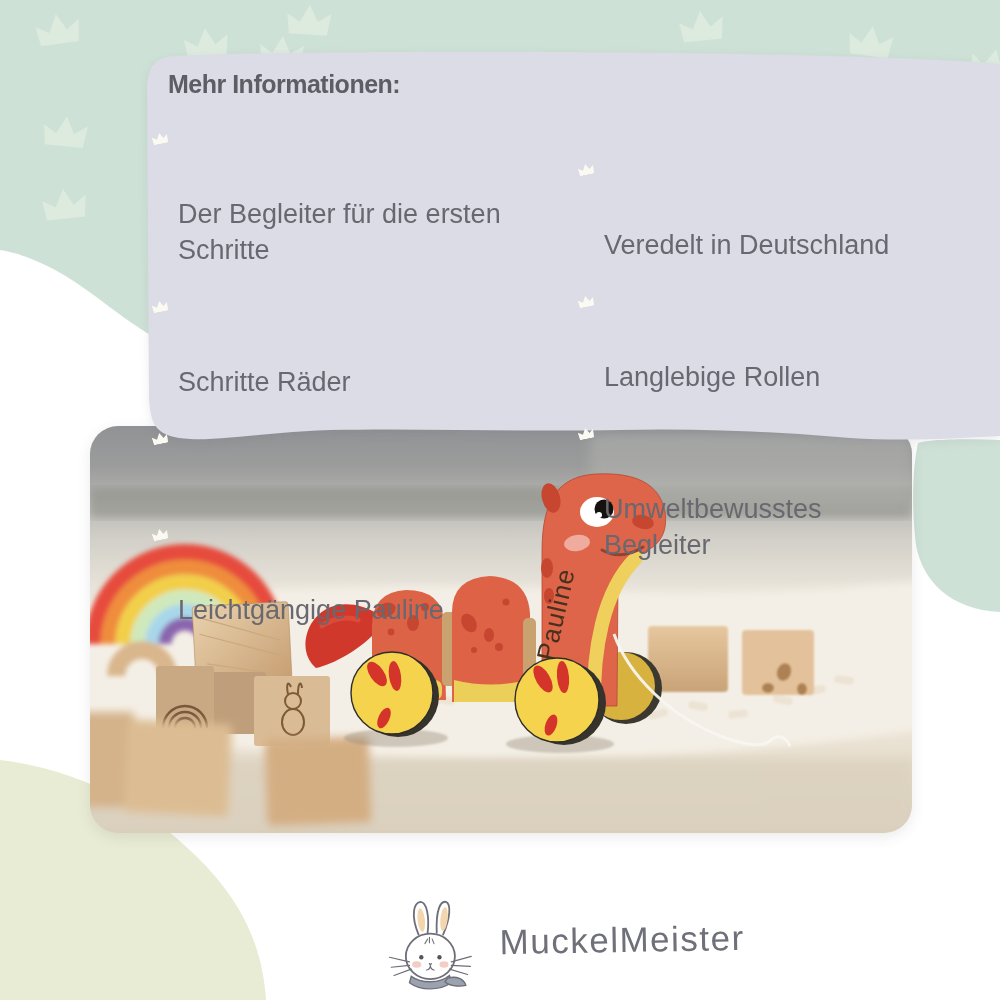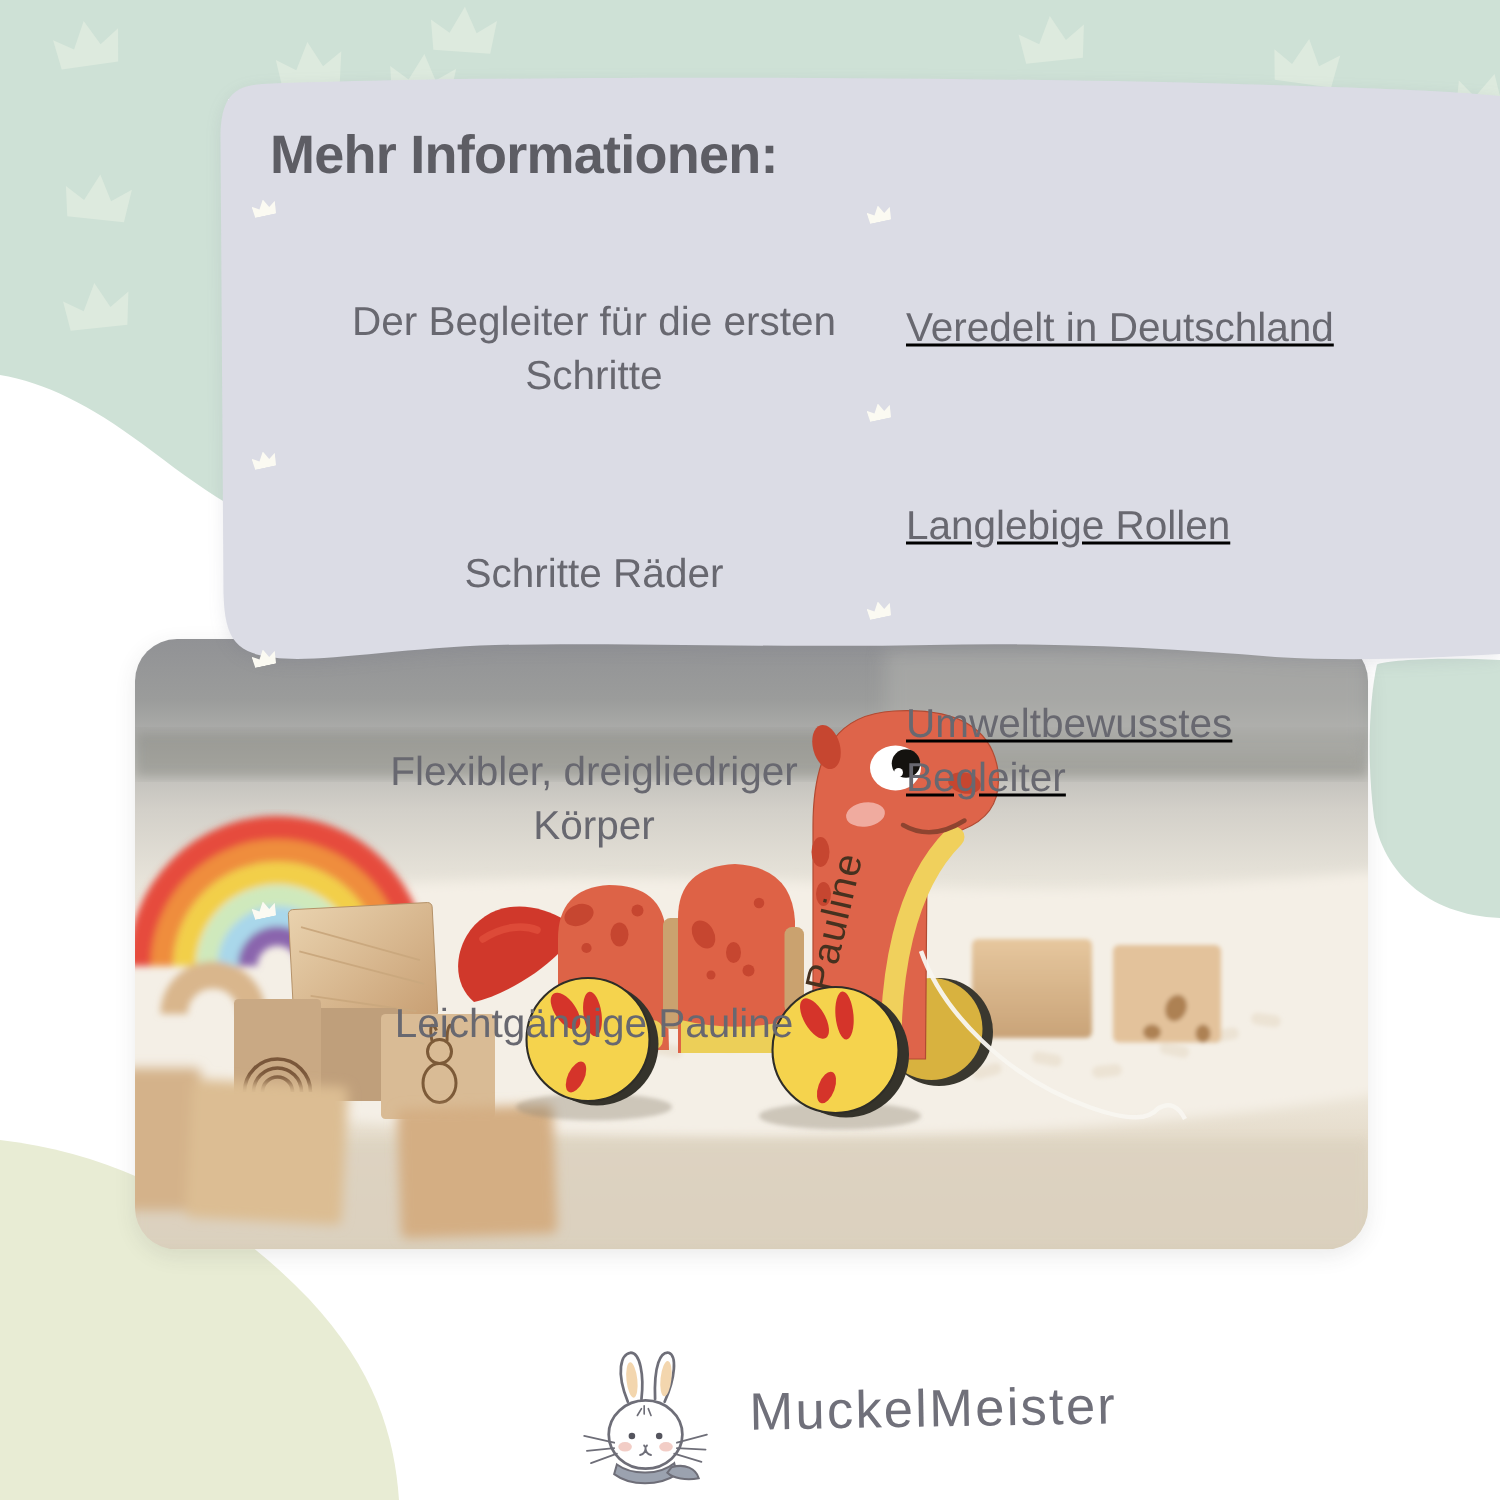--- a/index.html
+++ b/index.html
@@ -7,25 +7,25 @@
           font-family:"Liberation Sans", sans-serif;}
   .bg-svg{position:absolute;left:0;top:0;width:1000px;height:1000px;}
   
   .photo{position:absolute;left:90px;top:426px;width:822px;height:407px;border-radius:28px;
          overflow:hidden;box-shadow:0 4px 14px rgba(60,60,60,0.10);}
   .photo svg{display:block;}
   
   .card-svg{position:absolute;left:0;top:0;width:1000px;height:1000px;pointer-events:none;
             filter:drop-shadow(0 3px 5px rgba(100,100,120,0.12));}
   .card-content{position:absolute;left:0;top:0;width:1000px;height:460px;}
-  .card-title{position:absolute;left:168px;top:70px;margin:12px;font-size:36px;font-weight:700;
+  .card-title{position:absolute;left:168px;top:70px;margin:0;font-size:25px;font-weight:700;
               letter-spacing:-0.5px;color:#5d5d64;}
   ul.feat{list-style:none;margin:0;padding:0;position:absolute;}
-  ul.feat.left{left:168px;top:124px;width:430px;text-align:center;}
-  ul.feat.right{left:578px;top:128px;width:400px;text-decoration:underline;}
+  ul.feat.left{left:152px;top:124px;width:430px;}
+  ul.feat.right{left:578px;top:155px;width:400px;}
   ul.feat li{position:relative;padding-left:26px;margin:0 0 24px 0;font-size:27px;line-height:36px;
              color:#686870;white-space:pre-line;}
   .crown-bullet{position:absolute;left:0;top:9px;width:16px;height:11px;background:#fbfaf2;
                 transform:rotate(-12deg);
                 clip-path:polygon(6% 100%, 0% 28%, 30% 55%, 52% 0%, 72% 52%, 100% 22%, 94% 100%);}
   
   .logo{position:absolute;left:384px;top:894px;display:flex;}
   .brand-name{font-size:35px;color:#70707a;letter-spacing:1.5px;margin-left:16px;margin-top:26px;
               transform:rotate(-1deg);}
 </style>
@@ -264,22 +264,20 @@
         <span class="crown-bullet"></span>
         <span>Der Begleiter für die ersten
 Schritte</span>
       </li>
       <li>
         <span class="crown-bullet"></span>
         <span>Schritte Räder</span>
       </li>
       <li>
         <span class="crown-bullet"></span>
-        <span>Flexibler, dreigliedriger
-Körper</span>
       </li>
       <li>
         <span class="crown-bullet"></span>
         <span>Leichtgängige Pauline</span>
       </li>
     </ul>
     <ul class="feat right">
       <li>
         <span class="crown-bullet"></span>
         <span>Veredelt in Deutschland</span>

